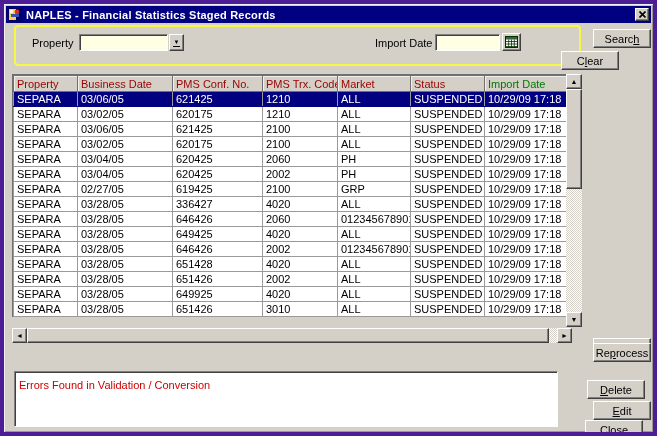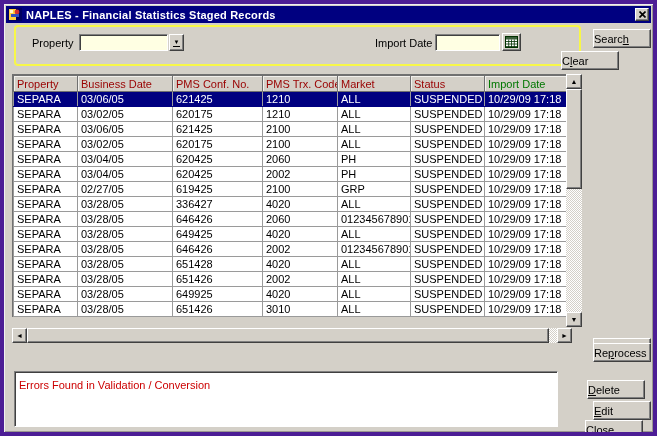--- a/index.html
+++ b/index.html
@@ -18,21 +18,21 @@
   
   .panel{position:absolute;left:10px;top:21px;width:567px;height:41px;border:2px solid #f7f748;border-radius:4px;}
   .lbl{position:absolute;font-size:11px;color:#000;line-height:17px;white-space:nowrap;}
   .field{position:absolute;height:17px;background:#ffffe3;border:1px solid;border-color:#808080 #fff #fff #808080;
          box-shadow:inset 1px 1px 0 #404040;font-size:11px;padding:0 3px;color:#000;outline:none;}
   .mini-btn{position:absolute;height:17px;background:#d4d0c8;border:1px solid;border-color:#fff #404040 #404040 #fff;
             box-shadow:inset -1px -1px 0 #808080;display:flex;align-items:center;justify-content:center;padding:0;}
   .dd-glyph{font-size:6px;line-height:6px;color:#000;border-bottom:1px solid #000;padding:0 1px 1px 1px;}
   
   .btn{position:absolute;width:58px;height:19px;background:#d4d0c8;border:1px solid;border-color:#fff #404040 #404040 #fff;
-       box-shadow:inset -1px -1px 0 #808080;font-size:11px;color:#000;text-align:left;line-height:16px;padding:0;}
+       box-shadow:inset -1px -1px 0 #808080;font-size:11px;color:#000;text-align:center;line-height:16px;padding:0;}
   .btn u{text-decoration:underline;}
   
   .grid-wrap{position:absolute;left:8px;top:70px;width:554px;border-left:1px solid #707070;border-top:1px solid #707070;}
   table.grid{border-collapse:collapse;table-layout:fixed;width:554px;}
   table.grid th{height:16px;background:#d4d0c8;font-size:11px;font-weight:normal;text-align:left;
                 padding:0 3px;border:1px solid #707070;box-shadow:inset 1px 1px 0 #f2f0ec;
                 white-space:nowrap;overflow:hidden;}
   table.grid td{height:14.7px;background:#fff;font-size:11px;color:#000;padding:0 3px;
                 border:1px solid #9a9a9a;white-space:nowrap;overflow:hidden;line-height:14px;}
   table.grid tr.sel td{background:#000080;color:#fff;border-color:#000080 #9a9a9a;}

